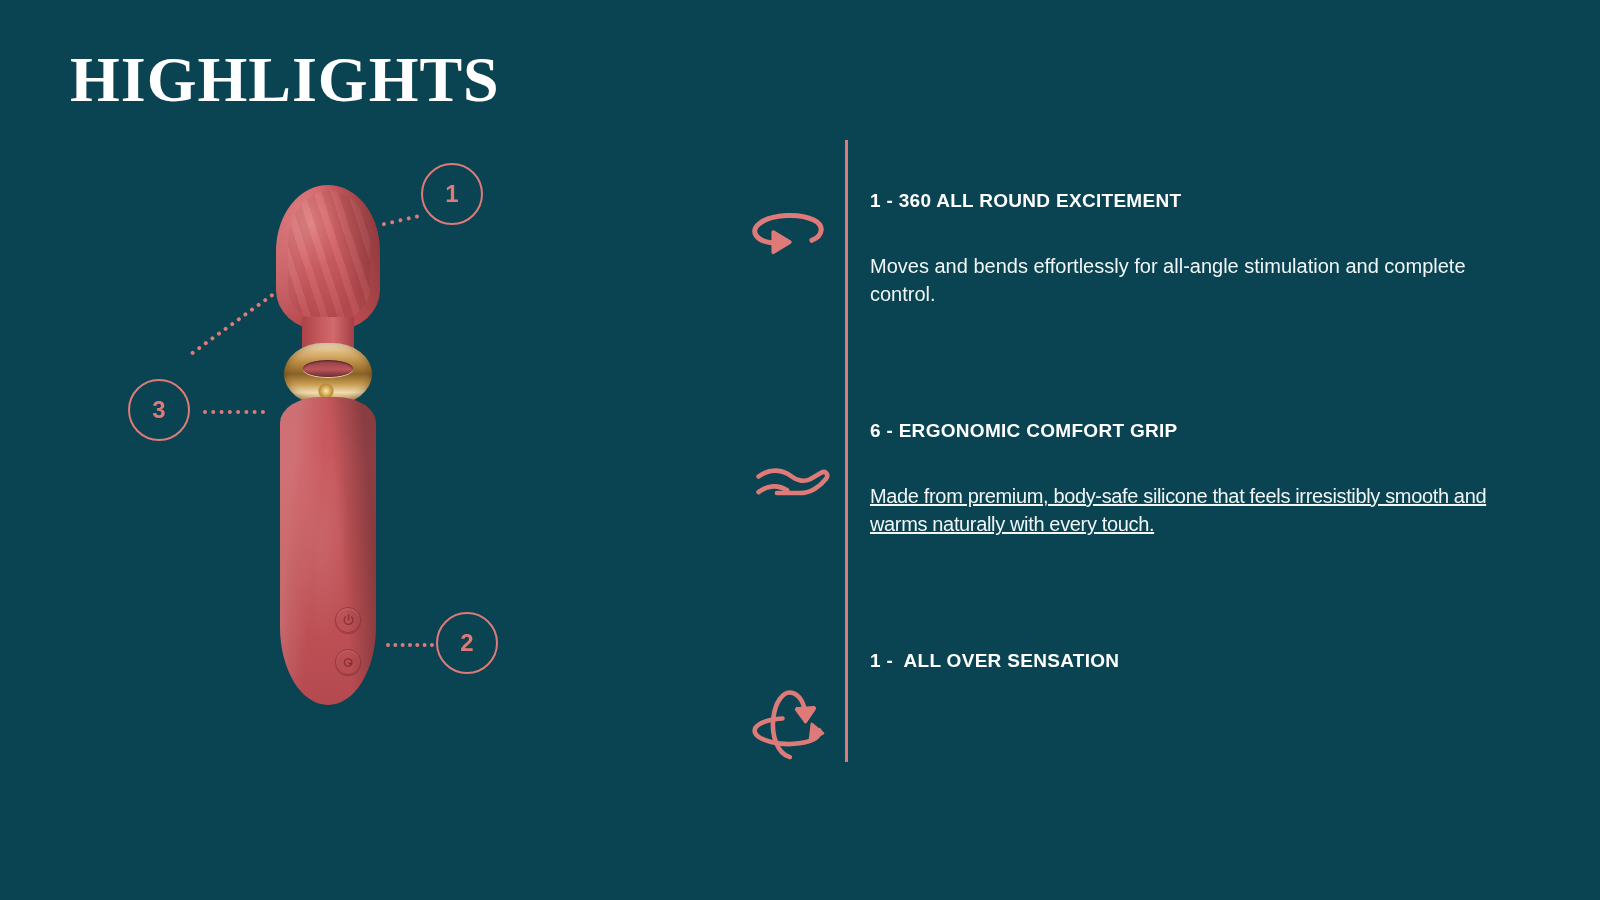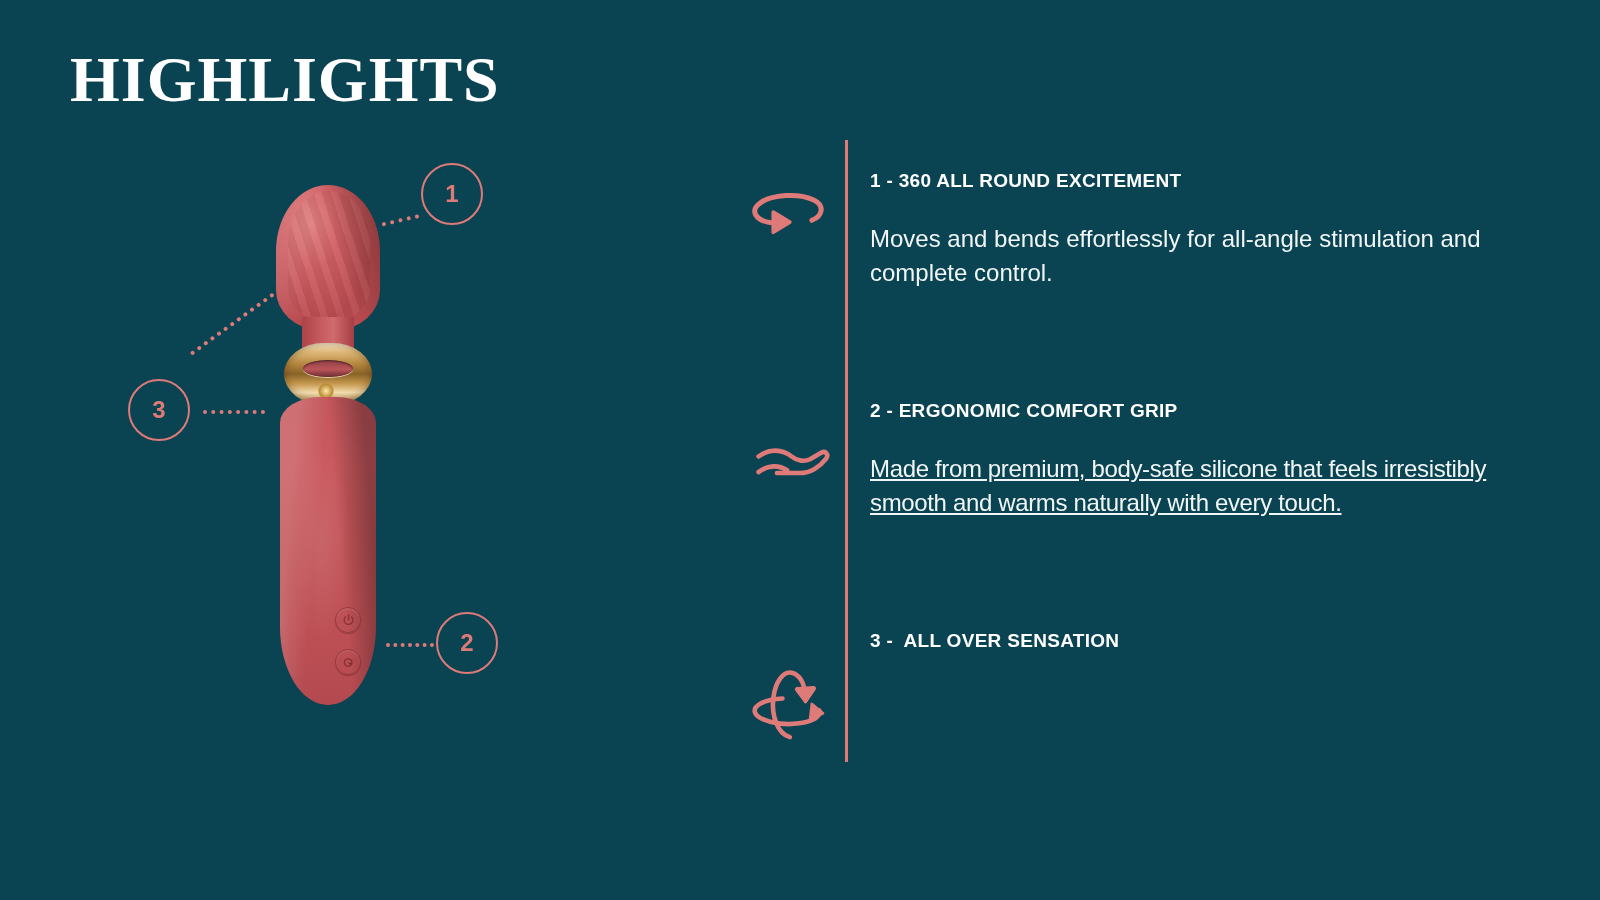--- a/index.html
+++ b/index.html
@@ -102,40 +102,40 @@
   #leader-1{ left:381px; top:214px; width:38px; transform:rotate(-13deg); transform-origin:right center; }
   #leader-2{ left:386px; top:643px; width:48px; }
   #leader-3-h{ left:203px; top:410px; width:62px; }
   #leader-3-d{ left:191px; top:352px; width:102px; transform:rotate(-36deg); transform-origin:left center; }
 
   
   .divider{
     position:absolute; left:845px; top:140px; width:3px; height:622px;
     background:#de7b79;
   }
-  .features{ position:absolute; left:720px; top:136px; width:840px; }
+  .features{ position:absolute; left:720px; top:156px; width:840px; }
   .feature{ position:relative; min-height:210px; }
   .feature + .feature{ margin-top:20px; }
 
   .f-icon{
     position:absolute; left:20px; width:96px; height:96px;
     display:flex; align-items:center; justify-content:center;
   }
   #feature-0 .f-icon{ top:28px; }
   #feature-1 .f-icon{ top:48px; }
   #feature-2 .f-icon{ top:60px; }
   .f-icon svg{ width:92px; height:92px; display:block; }
 
   .f-text{ margin-left:150px; padding-top:34px; }
   .f-head{
     color:#ffffff; font-size:19px; font-weight:700; letter-spacing:.3px;
     white-space:pre;
   }
   .f-body{
-    margin-top:30px; color:#f1f6f7; font-size:24px; line-height:1.42;
+    margin-top:40px; color:#f1f6f7; font-size:20px; line-height:1.42;
     max-width:640px; font-weight:400;
   }
   .f-body.condensed{ font-stretch:condensed; letter-spacing:-.35px;text-decoration:underline; }
 </style>
 </head>
 <body>
 
 <div class="slide">
 
   <h1 class="title">HIGHLIGHTS</h1>
@@ -193,34 +193,34 @@
     </div>
 
     <div class="feature" id="feature-1">
       <div class="f-icon">
         <svg viewBox="0 0 100 100" fill="none" stroke="#de7b79" stroke-width="5" stroke-linecap="round" stroke-linejoin="round">
           <path d="M18 44 C30 35 44 36 54 44 C60 49 68 50 74 47 L86 40 C91 37 95 42 91 47 C85 55 74 62 63 62 L38 62"></path>
           <path d="M18 61 C28 53 40 53 49 59"></path>
         </svg>
       </div>
       <div class="f-text">
-        <div class="f-head">2 - ERGONOMIC COMFORT GRIP</div>
+        <div class="f-head">6 - ERGONOMIC COMFORT GRIP</div>
         <div class="f-body condensed">Made from premium, body-safe silicone that feels irresistibly smooth and warms naturally with every touch.</div>
       </div>
     </div>
 
     <div class="feature" id="feature-2">
       <div class="f-icon">
         <svg viewBox="0 0 100 100" fill="none" stroke="#de7b79" stroke-width="5" stroke-linecap="round" stroke-linejoin="round">
           <path d="M52 86 C38 82 32 62 34 44 C36 26 45 14 54 16 C63 18 68 28 68 38"></path>
           <path d="M60 34 L69 46 L78 33" fill="none" stroke-width="5"></path>
           <path d="M61 33 L78 32 L69 48 Z" fill="#de7b79" stroke="#de7b79" stroke-width="3"></path>
           <path d="M44 44 C24 45 12 52 14 59 C17 68 42 74 62 71 C78 69 86 63 84 57"></path>
           <path d="M76 50 L88 60 L74 67 Z" fill="#de7b79" stroke="#de7b79" stroke-width="3"></path>
         </svg>
       </div>
       <div class="f-text">
-        <div class="f-head">3 -  ALL OVER SENSATION</div>
+        <div class="f-head">1 -  ALL OVER SENSATION</div>
       </div>
     </div>
 
   </div>
 </div>
 
 </body></html>

